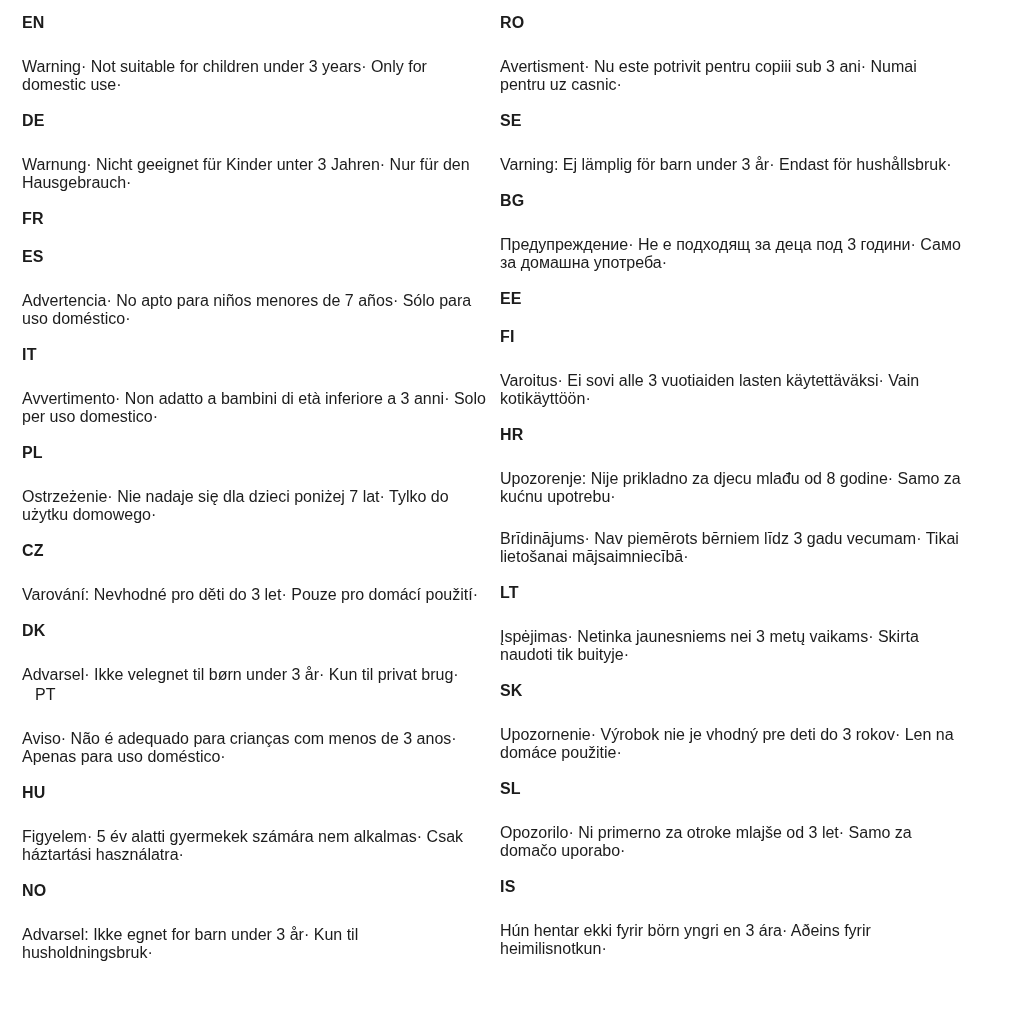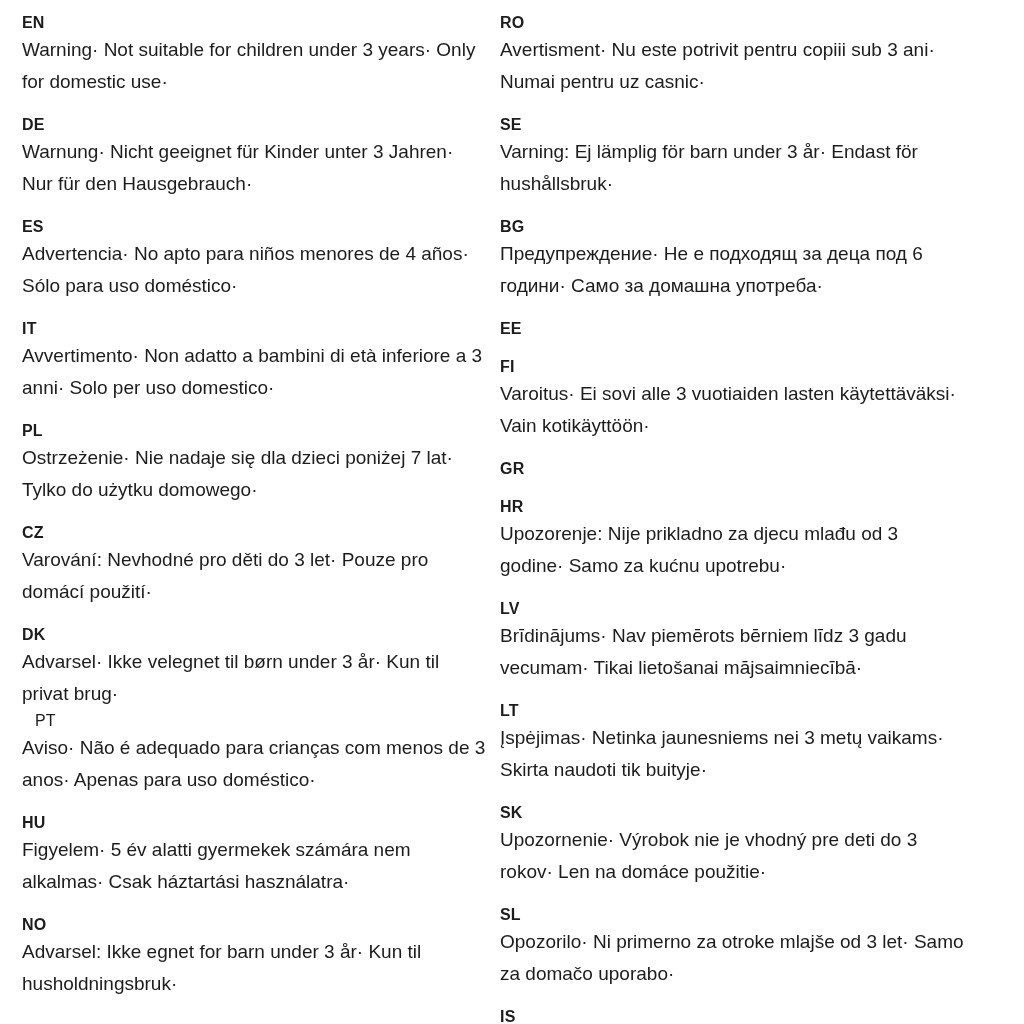--- a/index.html
+++ b/index.html
@@ -35,42 +35,44 @@
     font-weight: 700;
     font-size: 16px;
     line-height: 22px;
     letter-spacing: 0.2px;
   }
   .lang-code.plain {
     font-weight: 400;
     margin-left: 13px;
   }
   .lang-text {
-    font-size: 19px;
-    line-height: 32px;
+    font-size: 16px;
+    line-height: 18px;
+    margin-top: 24px;
   }
 </style>
 </head>
 <body style="background: rgb(255, 255, 255); color: rgb(28, 28, 28);">
 
 <div class="sheet">
   <div class="col" id="col-left">
       <section class="lang-section">
         <div class="lang-code">EN</div>
         <div class="lang-text">Warning· Not suitable for children under 3 years· Only for domestic use·</div>
       </section>
       <section class="lang-section">
         <div class="lang-code">DE</div>
         <div class="lang-text">Warnung· Nicht geeignet für Kinder unter 3 Jahren· Nur für den Hausgebrauch·</div>
       </section>
       <section class="lang-section">
+        <div class="lang-code">FR</div>
       </section>
       <section class="lang-section">
         <div class="lang-code">ES</div>
-        <div class="lang-text">Advertencia· No apto para niños menores de 4 años· Sólo para uso doméstico·</div>
+        <div class="lang-text">Advertencia· No apto para niños menores de 7 años· Sólo para uso doméstico·</div>
       </section>
       <section class="lang-section">
         <div class="lang-code">IT</div>
         <div class="lang-text">Avvertimento· Non adatto a bambini di età inferiore a 3 anni· Solo per uso domestico·</div>
       </section>
       <section class="lang-section">
         <div class="lang-code">PL</div>
         <div class="lang-text">Ostrzeżenie· Nie nadaje się dla dzieci poniżej 7 lat· Tylko do użytku domowego·</div>
       </section>
       <section class="lang-section">
@@ -98,38 +100,36 @@
       <section class="lang-section">
         <div class="lang-code">RO</div>
         <div class="lang-text">Avertisment· Nu este potrivit pentru copiii sub 3 ani· Numai pentru uz casnic·</div>
       </section>
       <section class="lang-section">
         <div class="lang-code">SE</div>
         <div class="lang-text">Varning: Ej lämplig för barn under 3 år· Endast för hushållsbruk·</div>
       </section>
       <section class="lang-section">
         <div class="lang-code">BG</div>
-        <div class="lang-text">Предупреждение· Не е подходящ за деца под 6 години· Само за домашна употреба·</div>
+        <div class="lang-text">Предупреждение· Не е подходящ за деца под 3 години· Само за домашна употреба·</div>
       </section>
       <section class="lang-section">
         <div class="lang-code">EE</div>
       </section>
       <section class="lang-section">
         <div class="lang-code">FI</div>
         <div class="lang-text">Varoitus· Ei sovi alle 3 vuotiaiden lasten käytettäväksi· Vain kotikäyttöön·</div>
       </section>
       <section class="lang-section">
-        <div class="lang-code">GR</div>
       </section>
       <section class="lang-section">
         <div class="lang-code">HR</div>
-        <div class="lang-text">Upozorenje: Nije prikladno za djecu mlađu od 3 godine· Samo za kućnu upotrebu·</div>
+        <div class="lang-text">Upozorenje: Nije prikladno za djecu mlađu od 8 godine· Samo za kućnu upotrebu·</div>
       </section>
       <section class="lang-section">
-        <div class="lang-code">LV</div>
         <div class="lang-text">Brīdinājums· Nav piemērots bērniem līdz 3 gadu vecumam· Tikai lietošanai mājsaimniecībā·</div>
       </section>
       <section class="lang-section">
         <div class="lang-code">LT</div>
         <div class="lang-text">Įspėjimas· Netinka jaunesniems nei 3 metų vaikams· Skirta naudoti tik buityje·</div>
       </section>
       <section class="lang-section">
         <div class="lang-code">SK</div>
         <div class="lang-text">Upozornenie· Výrobok nie je vhodný pre deti do 3 rokov· Len na domáce použitie·</div>
       </section>

